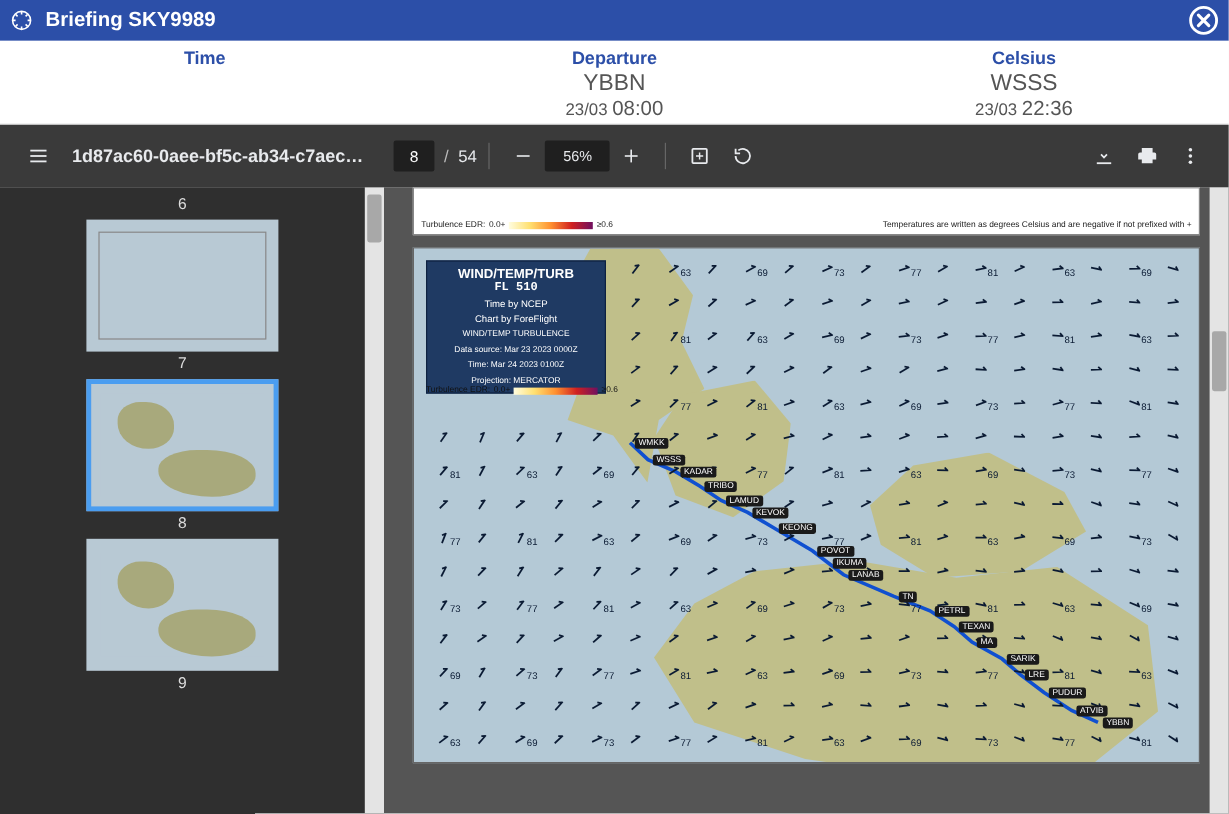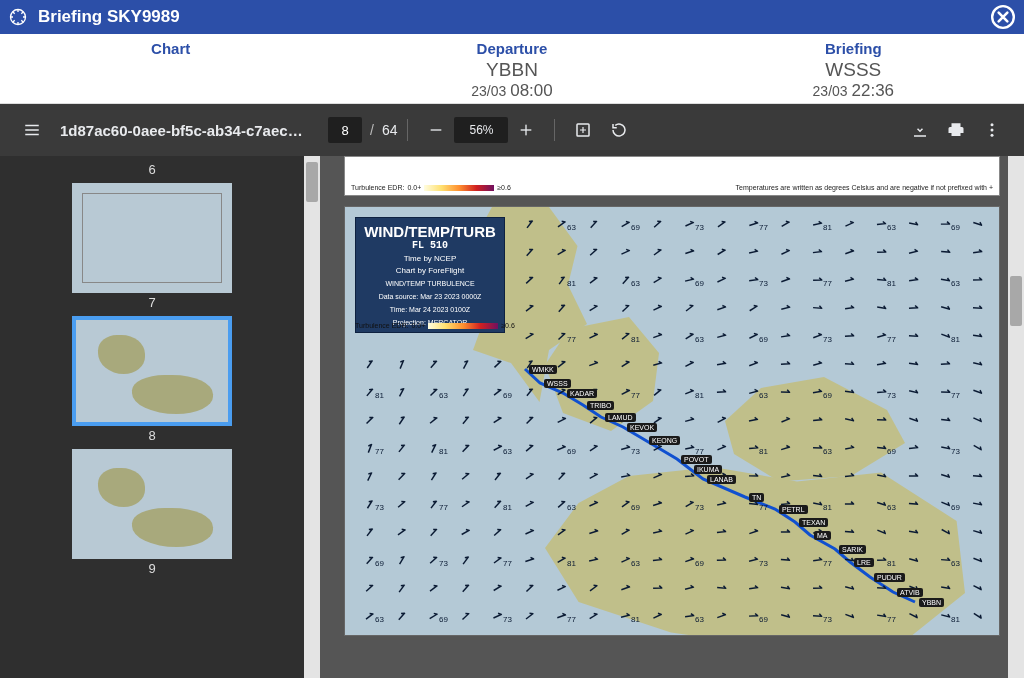--- a/index.html
+++ b/index.html
@@ -47,21 +47,21 @@
   .edr-grad { width:70px; height:6px; background:linear-gradient(90deg,#fffde0,#ffe070,#ff9030,#d02020,#701060);}
   .chart { background:#b4c9d6; margin:0 24px 0 24px; height:430px; position:relative; border:1px solid #666; overflow:hidden;}
   
   .land { position:absolute; background:#c0bf8a; }
   .se-asia { left:90px; top:0; width:190px; height:260px; clip-path: polygon(30% 0,60% 0,75% 15%,70% 30%,80% 45%,60% 55%,55% 75%,40% 60%,20% 55%,30% 35%,15% 20%);}
   .borneo  { left:200px; top:110px; width:120px; height:120px; clip-path: polygon(20% 10%,70% 0,95% 30%,90% 70%,55% 95%,15% 80%,0 40%);}
   .png     { left:380px; top:170px; width:180px; height:110px; clip-path: polygon(0 40%,20% 10%,55% 0,90% 30%,100% 60%,70% 90%,30% 95%,5% 70%);}
   .aus     { left:200px; top:260px; width:420px; height:180px; clip-path: polygon(8% 20%,20% 5%,40% 0,60% 8%,80% 3%,98% 30%,100% 70%,85% 98%,55% 100%,30% 92%,8% 75%,0 45%);}
   
   .infobox { position:absolute; left:10px; top:10px; width:150px; background:#1f3a63; color:#fff; font-size:9px; text-align:center; padding:5px 4px; border:1px solid #0e2140;}
-  .infobox .t1 { font-weight:700; font-size:15px;}
+  .infobox .t1 { font-weight:700; font-size:11px;}
   .infobox .t2 { font-weight:700; font-size:10px;font-family:Liberation Mono, monospace;}
   .infobox .t3 { font-size:8px; margin-top:3px;}
   .infobox .t4 { font-size:7px; margin-top:4px; line-height:1.3;}
   .edr2 { position:absolute; left:10px; top:115px; font-size:7px; color:#111; display:flex; align-items:center; gap:3px;}
   
   .route { position:absolute; left:0; top:0; width:100%; height:100%; pointer-events:none;}
   .wp { position:absolute; background:#1a1a1a; color:#fff; font-size:7px; padding:1px 3px; border-radius:2px; white-space:nowrap; pointer-events:auto;}
   .barb { position:absolute; font-size:12px; color:#0a1a33; transform:rotate(var(--r)); pointer-events:none; font-weight:bold;}
   .temp { position:absolute; font-size:8px; color:#0a1a33; pointer-events:none;}
 </style>
@@ -80,47 +80,47 @@
   <span class="close-icon">
     <svg width="26" height="26" viewBox="0 0 24 24">
         <circle cx="12" cy="12" r="10" fill="none" stroke="#fff" stroke-width="2.2"></circle>
         <path d="M8 8l8 8M16 8l-8 8" stroke="#fff" stroke-width="2.4" stroke-linecap="round"></path>
       </svg>
   </span>
 </div>
 
 <div class="flightinfo">
   <div class="col">
-    <div class="lbl">Chart</div>
+    <div class="lbl">Time</div>
   </div>
   <div class="col">
     <div class="lbl">Departure</div>
     <div class="val">YBBN</div>
     <div class="ts"><span>23/03</span> <span class="time">08:00</span></div>
   </div>
   <div class="col">
-    <div class="lbl">Briefing</div>
+    <div class="lbl">Celsius</div>
     <div class="val">WSSS</div>
     <div class="ts"><span>23/03</span> <span class="time">22:36</span></div>
   </div>
 </div>
 
 <div class="pdfbar">
   <div class="icon-btn">
     <svg width="18" height="18" viewBox="0 0 24 24" fill="#e8eaed">
         <rect x="3" y="5" width="18" height="2"></rect>
         <rect x="3" y="11" width="18" height="2"></rect>
         <rect x="3" y="17" width="18" height="2"></rect>
       </svg>
   </div>
   <div class="filename">1d87ac60-0aee-bf5c-ab34-c7aece03…</div>
   <div class="group">
     <input class="page" value="8" style="">
     <span class="slash">/</span>
-    <span>64</span>
+    <span>54</span>
   </div>
   <div class="sep"></div>
   <div class="icon-btn">
       <svg width="16" height="16" viewBox="0 0 24 24" fill="#e8eaed">
         <rect x="4" y="11" width="16" height="2"></rect>
       </svg>
     </div>
   <div class="zoombox">56%</div>
   <div class="icon-btn">
       <svg width="16" height="16" viewBox="0 0 24 24" fill="#e8eaed">

